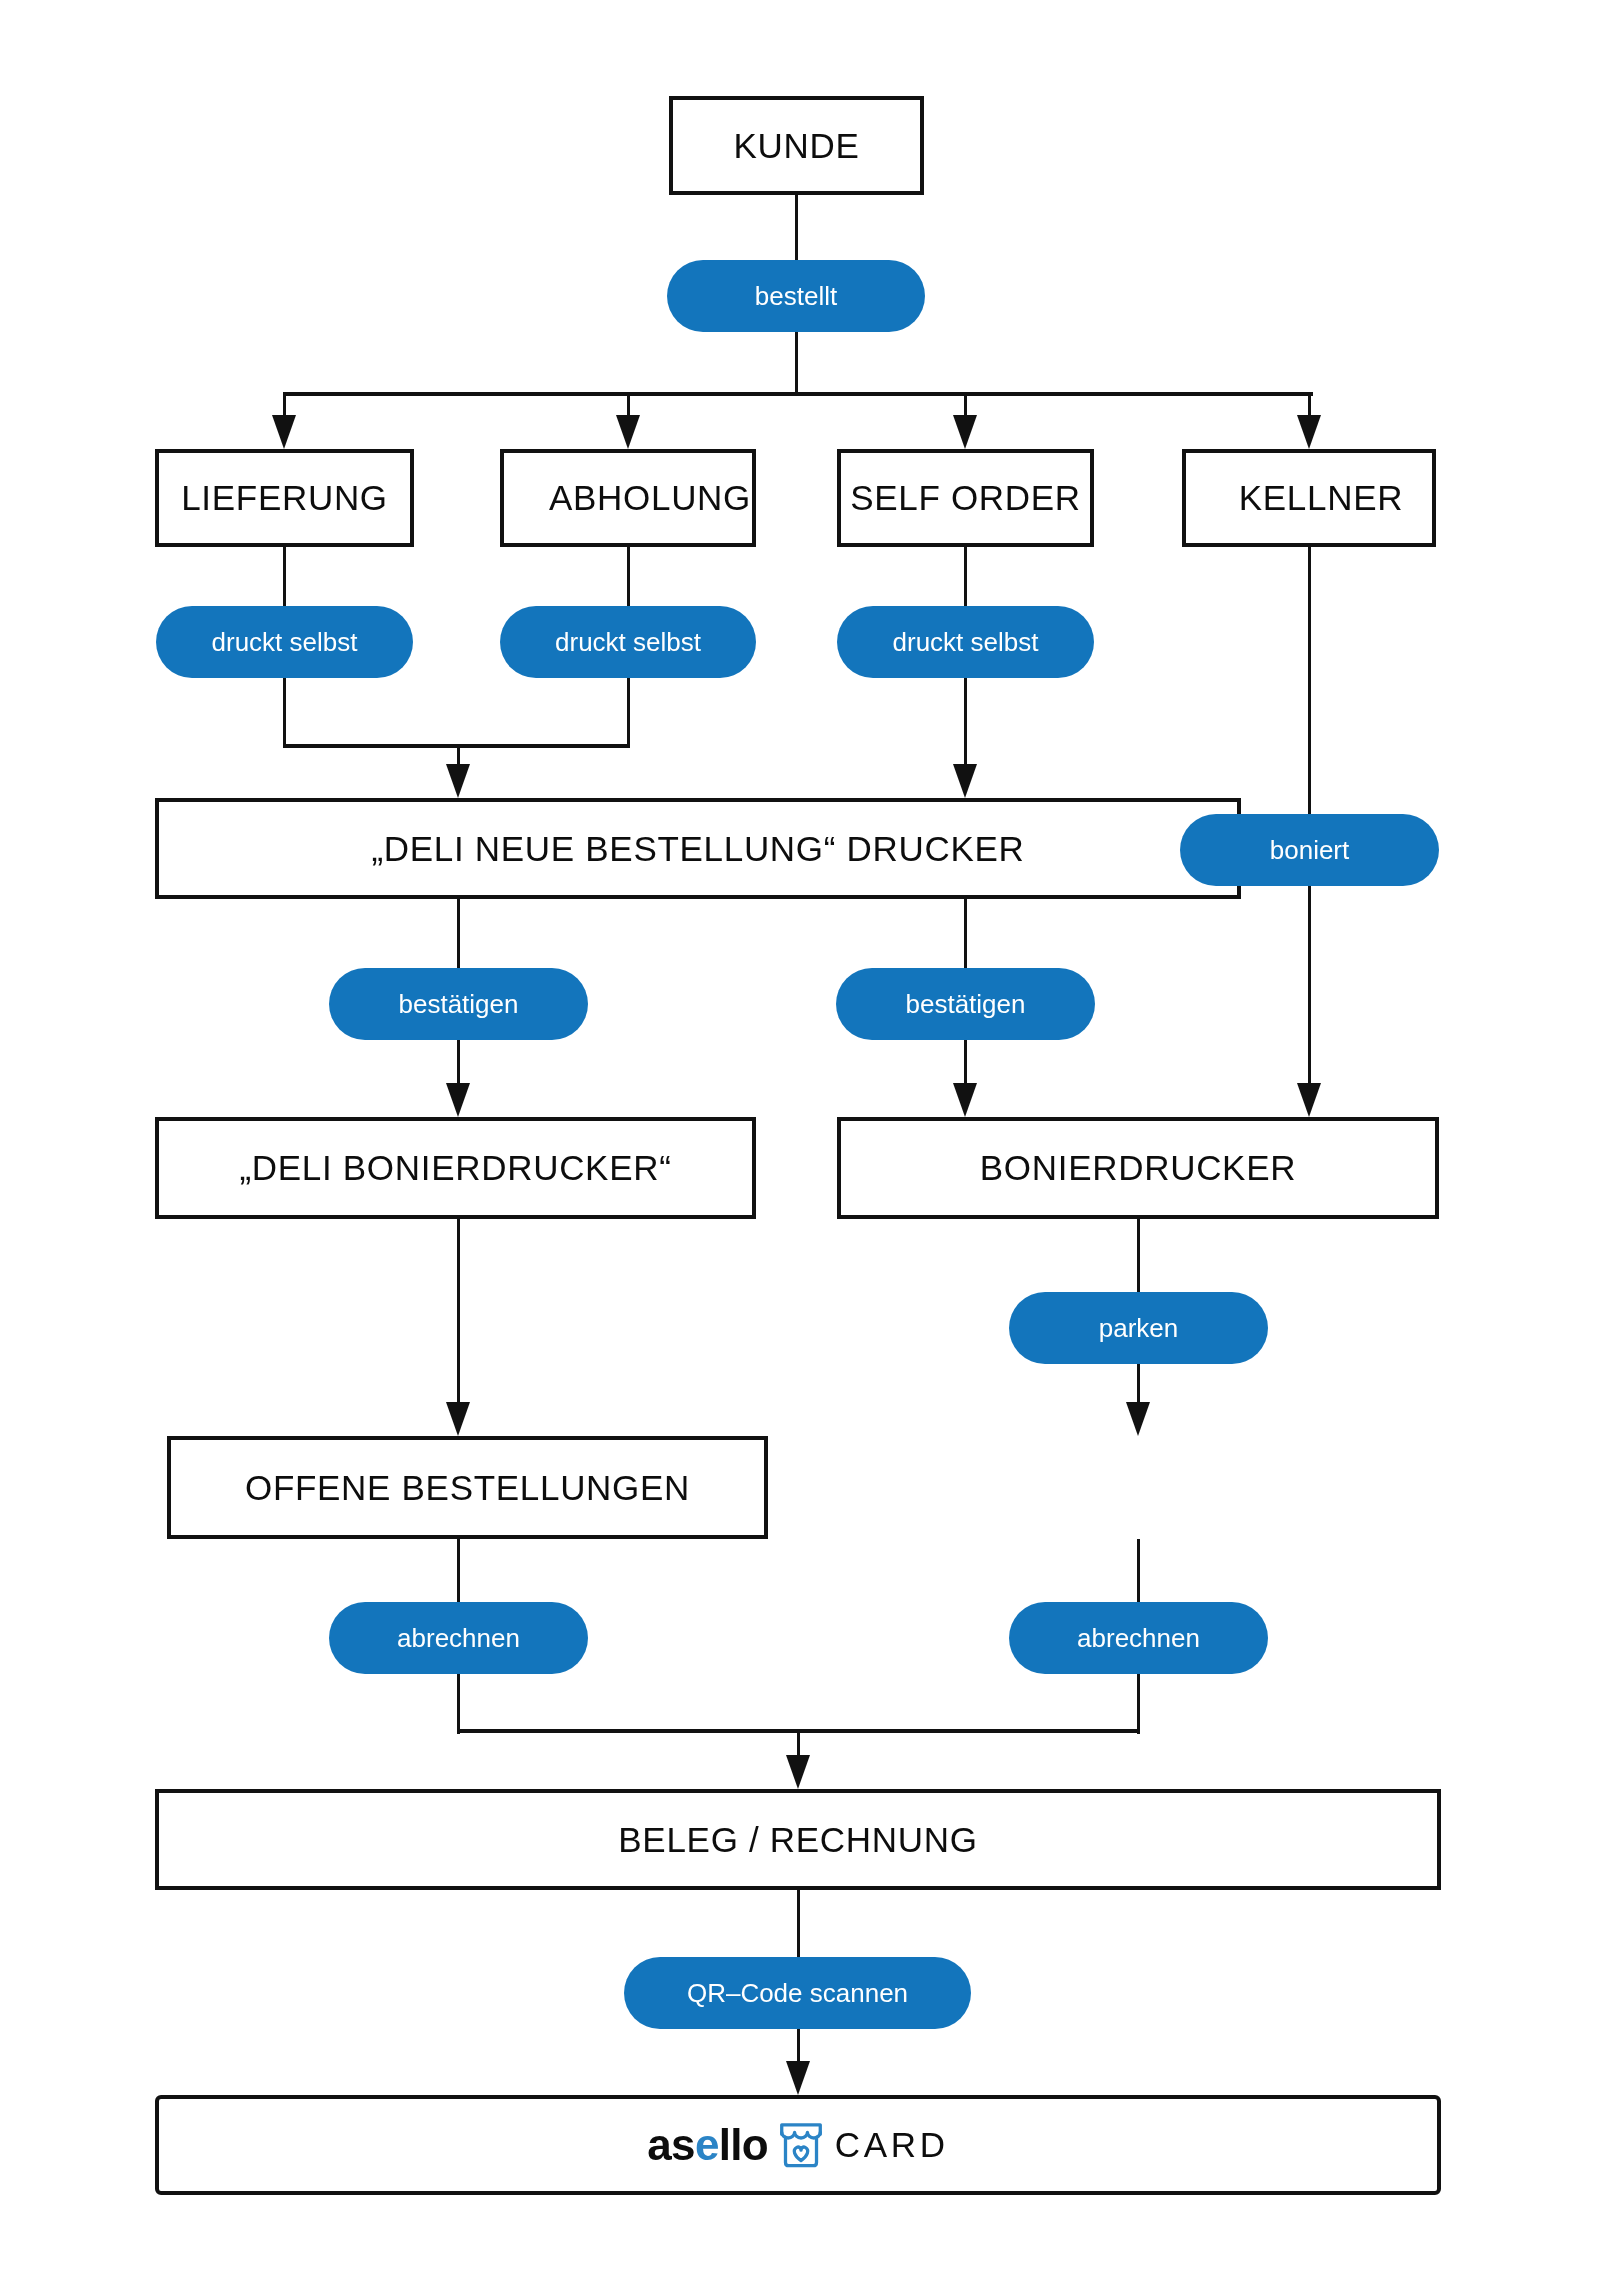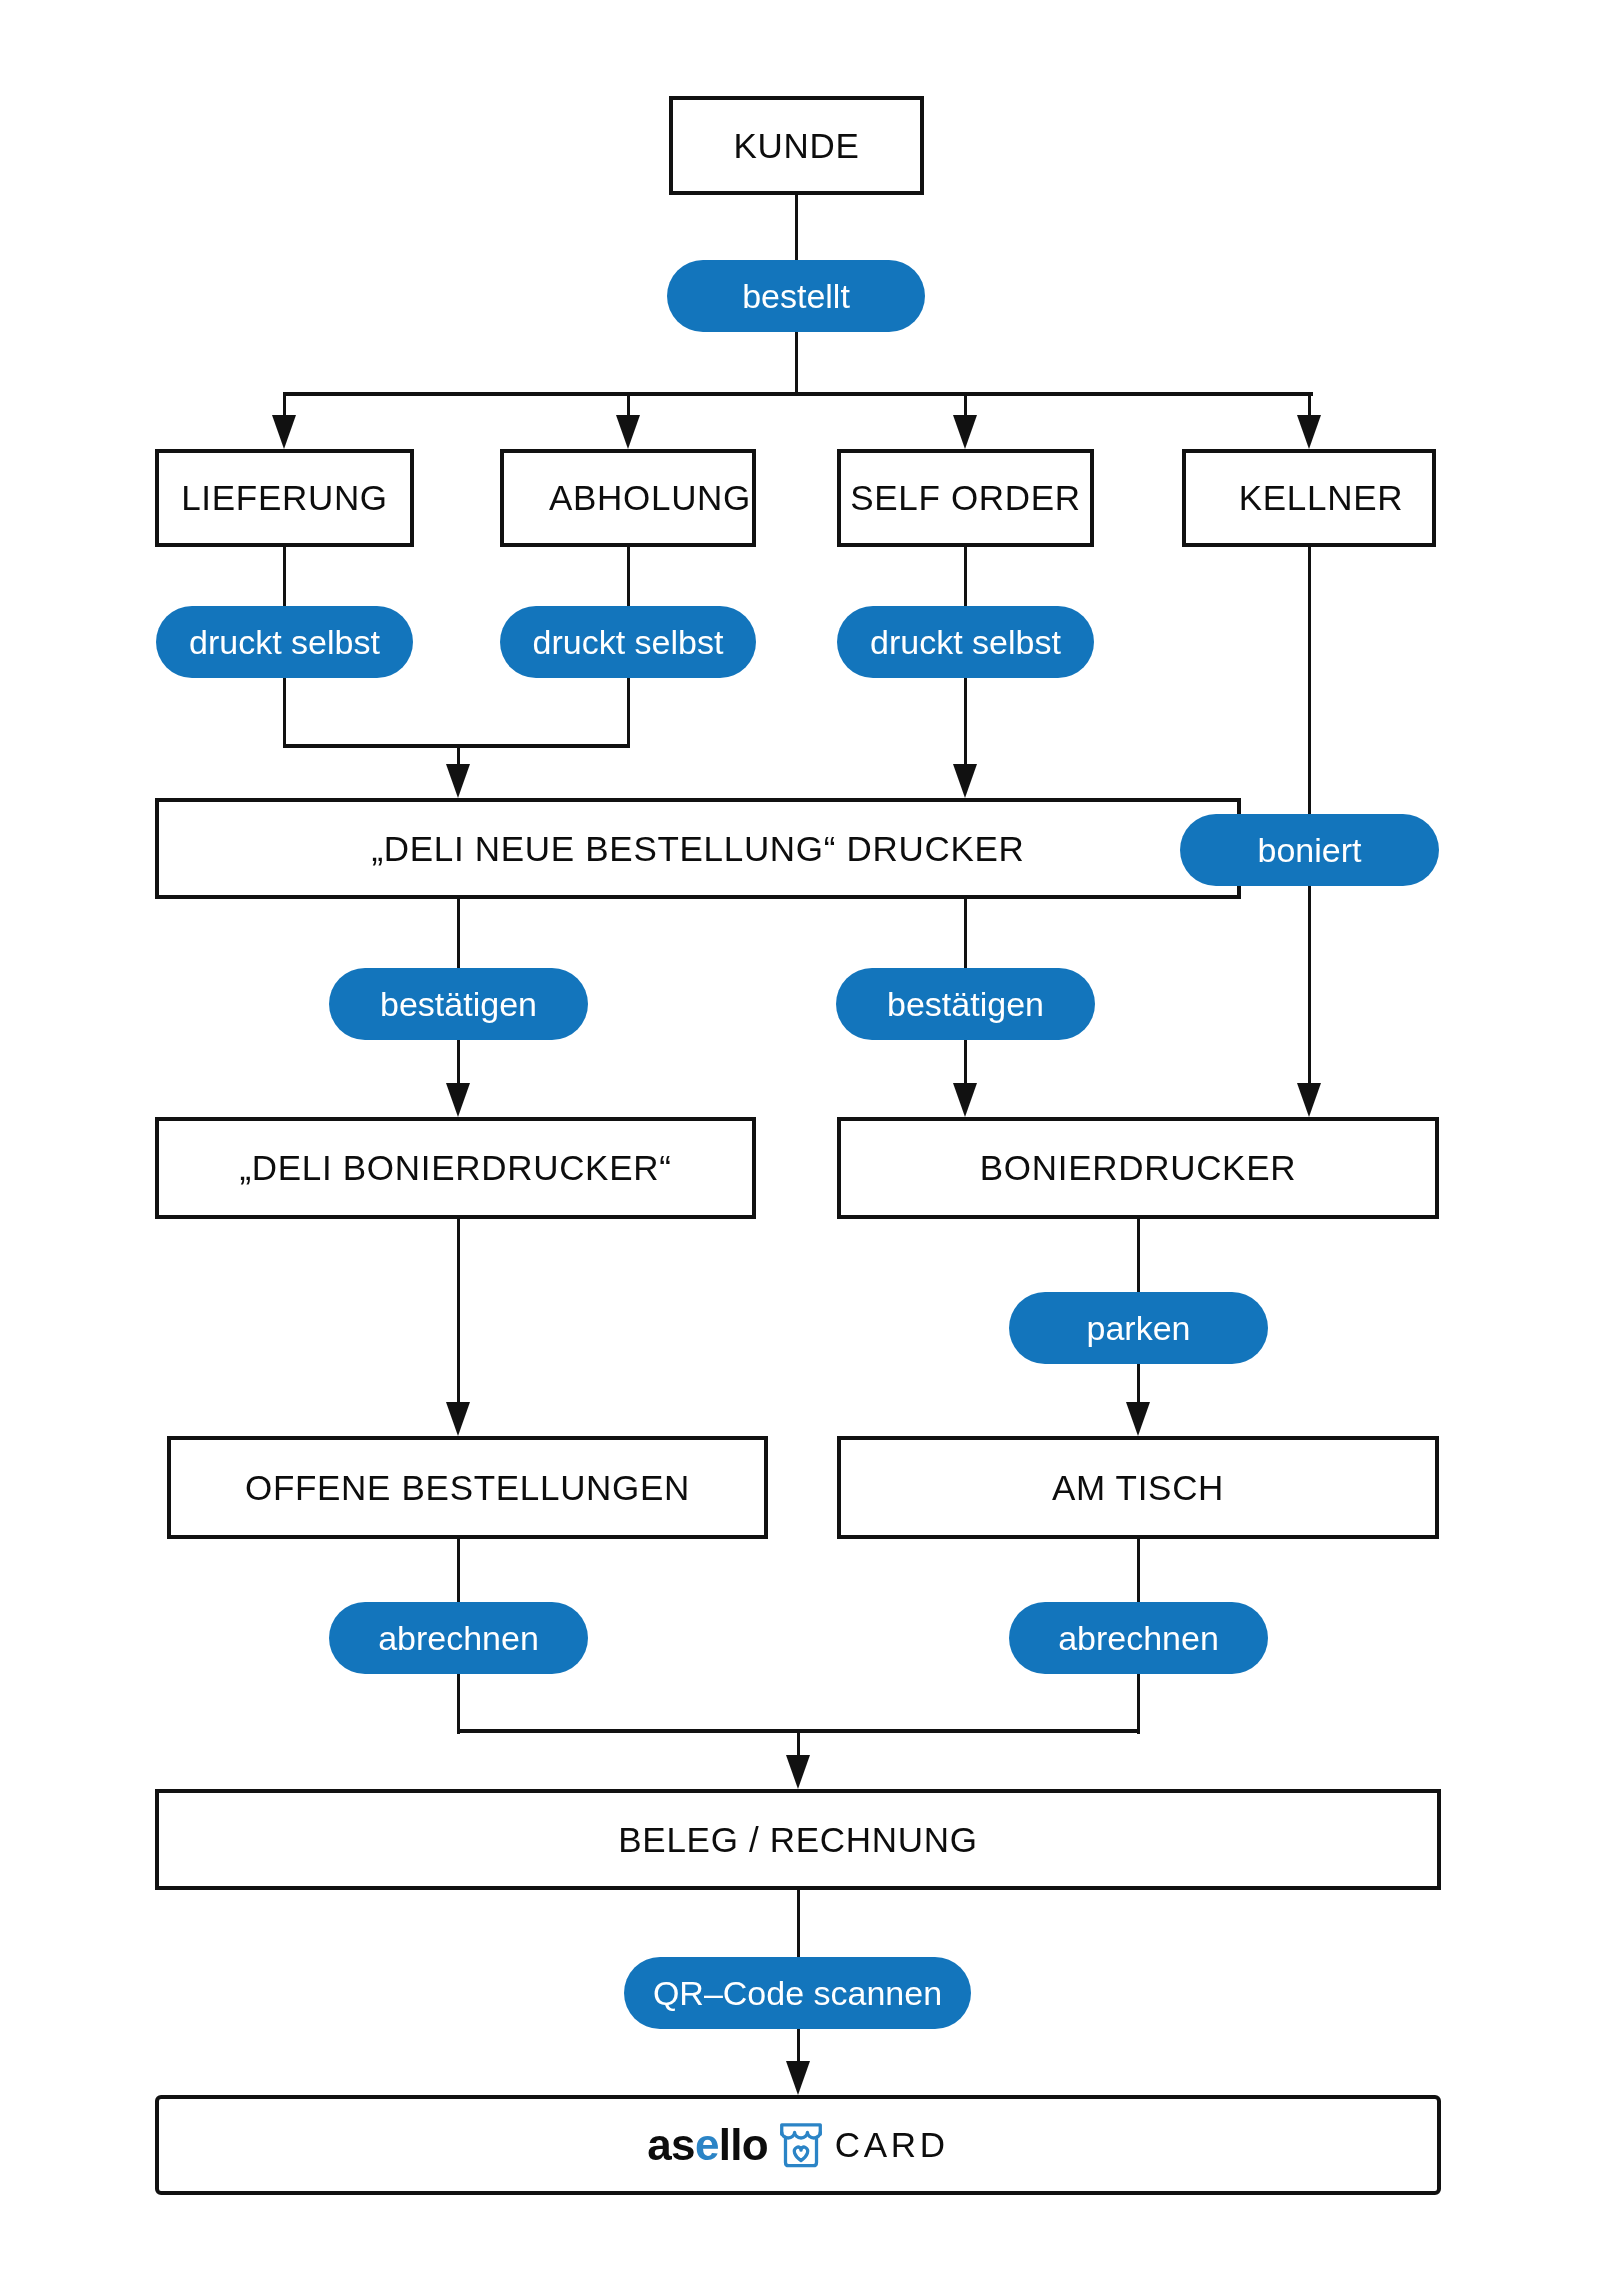--- a/index.html
+++ b/index.html
@@ -23,21 +23,21 @@
     border: 4.4px solid var(--line-black);
     display: flex; align-items: center; justify-content: center;
     font-size: 35px; letter-spacing: 0.7px; color: #0d0d0d;
     z-index: 3; text-align: center; white-space: nowrap;
   }
   .pill {
     position: absolute;
     background: var(--pill-blue);
     border-radius: 36px;
     display: flex; align-items: center; justify-content: center;
-    color: #ffffff; font-size: 34px;
+    color: #ffffff; font-size: 26px;
     z-index: 3; white-space: nowrap;
   }
   .vline { position: absolute; width: 3px; background: var(--line-black); z-index: 1; }
   .hline { position: absolute; height: 4.4px; background: var(--line-black); z-index: 1; }
   .arrow {
     position: absolute; width: 0; height: 0;
     border-left: 12.6px solid transparent;
     border-right: 12.6px solid transparent;
     border-top: 34px solid var(--line-black);
     z-index: 2;
@@ -101,21 +101,20 @@
   <div class="box" style="left:500px; top:449px; width:256px; height:98px;padding-left:44px;">ABHOLUNG</div>
   <div class="box" style="left:837px; top:449px; width:257px; height:98px;">SELF ORDER</div>
   <div class="box" style="left:1182px; top:449px; width:254px; height:98px;padding-left:24px;">KELLNER</div>
 
   <div class="box" style="left:155px; top:798px; width:1086px; height:101px;">„DELI NEUE BESTELLUNG“ DRUCKER</div>
 
   <div class="box" style="left:155px; top:1117px; width:601px; height:102px;">„DELI BONIERDRUCKER“</div>
   <div class="box" style="left:837px; top:1117px; width:602px; height:102px;">BONIERDRUCKER</div>
 
   <div class="box" style="left:155px; top:1436px; width:601px; height:103px;margin-left:12px;">OFFENE BESTELLUNGEN</div>
-  <div class="box" style="left:837px; top:1436px; width:602px; height:103px;">AM TISCH</div>
 
   <div class="box" style="left:155px; top:1789px; width:1286px; height:101px;">BELEG / RECHNUNG</div>
 
   <div class="box" style="left:155px; top:2095px; width:1286px; height:100px;border-radius:6px;">
     <div class="logo">
       <span class="logo-word"><span>as</span><span class="logo-e">e</span><span>llo</span></span>
       <svg class="logo-icon" width="52" height="47" viewBox="0 0 110 100" fill="none" stroke="currentColor" stroke-width="7" stroke-linecap="round" stroke-linejoin="round">
         <path d="M14 26 V6 H96 V26"></path>
         <path d="M14 22 a13.7 12 0 0 0 27.4 0 a13.6 12 0 0 0 27.3 0 a13.6 12 0 0 0 27.3 0"></path>
         <path d="M22 32 V86 Q22 93 29 93 H81 Q88 93 88 86 V32"></path>

